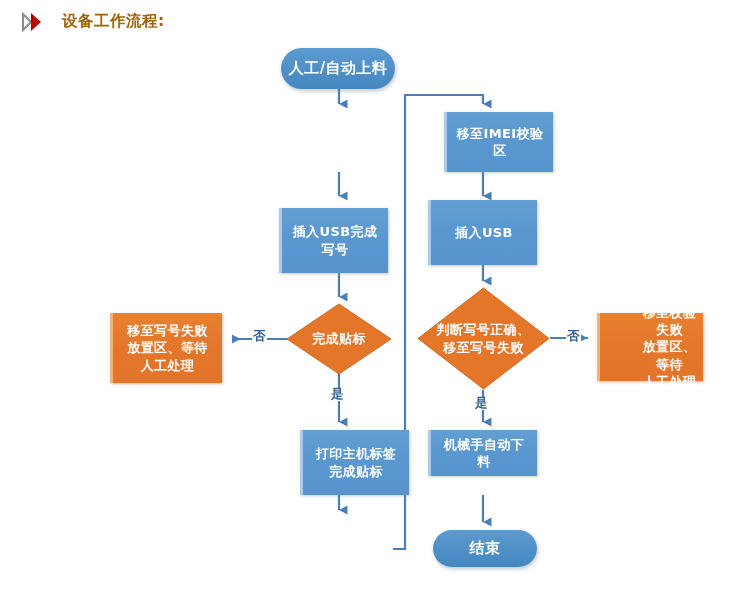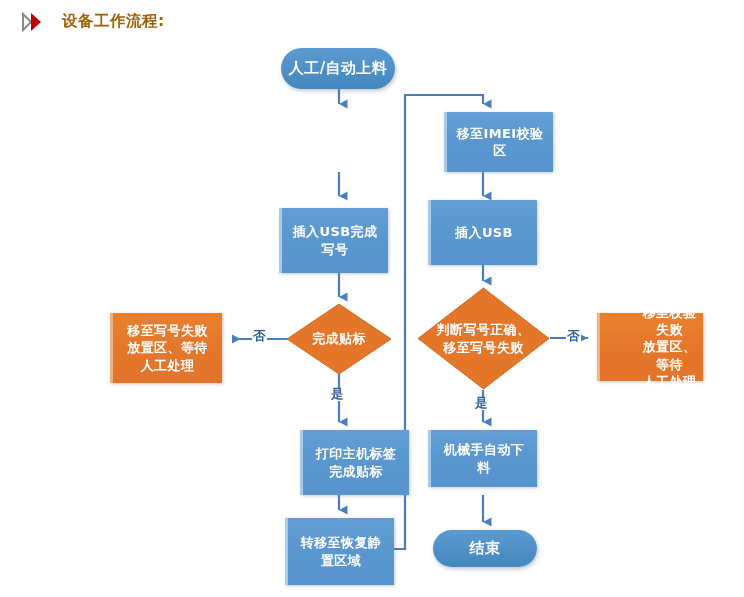--- a/index.html
+++ b/index.html
@@ -208,24 +208,20 @@
     <span class="node-label">移至写号失败
 放置区、等待
 人工处理</span>
   </div>
 
   <div class="node proc" style="left:300px; top:430px; width:109px; height:65px;">
     <span class="node-label">打印主机标签
 完成贴标</span>
   </div>
 
-  <div class="node proc" style="left:285px; top:518px; width:109px; height:67px;">
-    <span class="node-label">转移至恢复静
-置区域</span>
-  </div>
 
   <div class="node proc" style="left:444px; top:112px; width:109px; height:60px;">
     <span class="node-label">移至IMEI校验
 区</span>
   </div>
 
   <div class="node proc" style="left:428px; top:200px; width:109px; height:65px;text-align:center;">
     <span class="node-label">插入USB</span>
   </div>
 
@@ -236,21 +232,21 @@
     <div class="dia-text">判断写号正确、
 移至写号失败</div>
   </div>
 
   <div class="node fail-box" style="left:597px; top:305px; width:106px; height:68px;padding-left:36px;">
     <span class="node-label">移至校验失败
 放置区、等待
 人工处理</span>
   </div>
 
-  <div class="node proc" style="left:428px; top:430px; width:109px; height:57px;">
+  <div class="node proc" style="left:428px; top:430px; width:109px; height:46px;">
     <span class="node-label">机械手自动下
 料</span>
   </div>
 
   <div class="node terminator" style="left:433px; top:530px; width:104px; height:37px;">
     <span class="node-label">结束</span>
   </div>
 
 </div>
 

